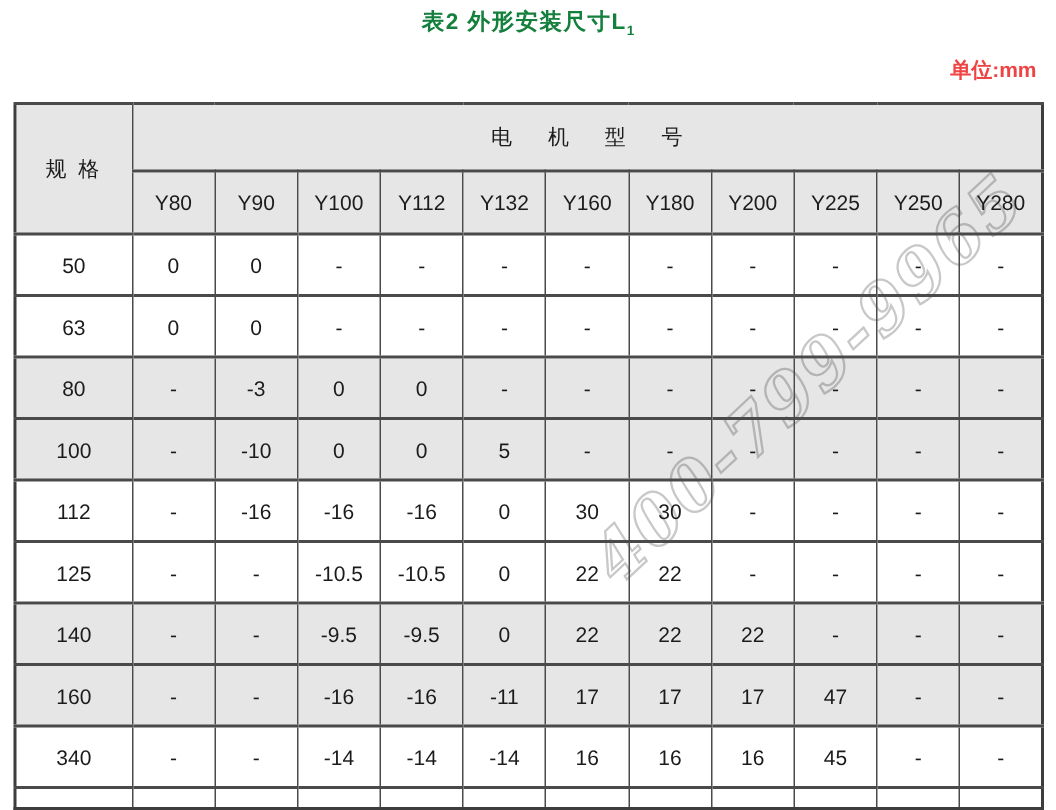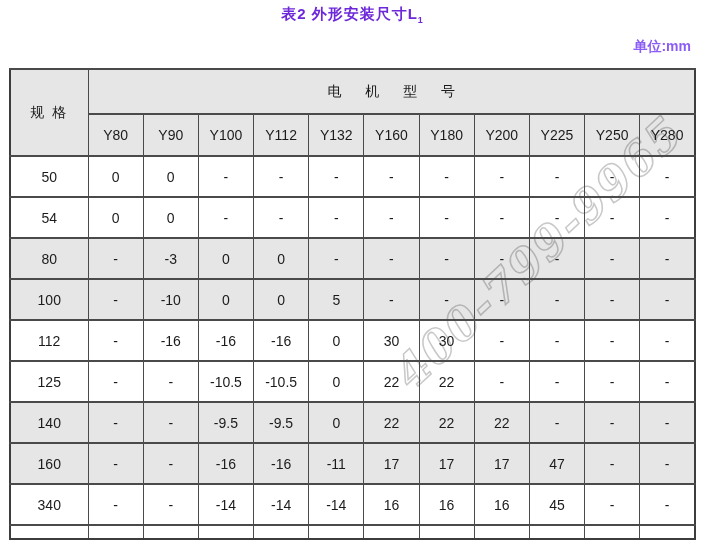--- a/index.html
+++ b/index.html
@@ -13,31 +13,31 @@
   }
 
   
   .title {
     position: absolute;
     top: 5px; left: 0; width: 704px;
     text-align: center;
     font-size: 15px;
     font-weight: bold;
     letter-spacing: 1px;
-    color: #6d28d9;
+    color: #15803d;
   }
   .title sub { font-size: 9px; letter-spacing: 0; }
 
   
   .unit {
     position: absolute;
     top: 38px; right: 13px;
     font-size: 14px;
     font-weight: bold;
-    color: #8b5cf6;
+    color: #ef4444;
     margin-left: 44px;
   }
 
   
   .watermark {
     position: absolute;
     left: 356px; top: 234px;
     width: 344px; height: 58px;
     line-height: 58px;
     text-align: center;
@@ -149,21 +149,21 @@
         <td>-</td>
         <td>-</td>
         <td>-</td>
         <td>-</td>
         <td>-</td>
         <td>-</td>
         <td>-</td>
         <td>-</td>
       </tr>
       <tr class="data-row">
-        <td class="spec-cell">54</td>
+        <td class="spec-cell">63</td>
         <td>0</td>
         <td>0</td>
         <td>-</td>
         <td>-</td>
         <td>-</td>
         <td>-</td>
         <td>-</td>
         <td>-</td>
         <td>-</td>
         <td>-</td>

